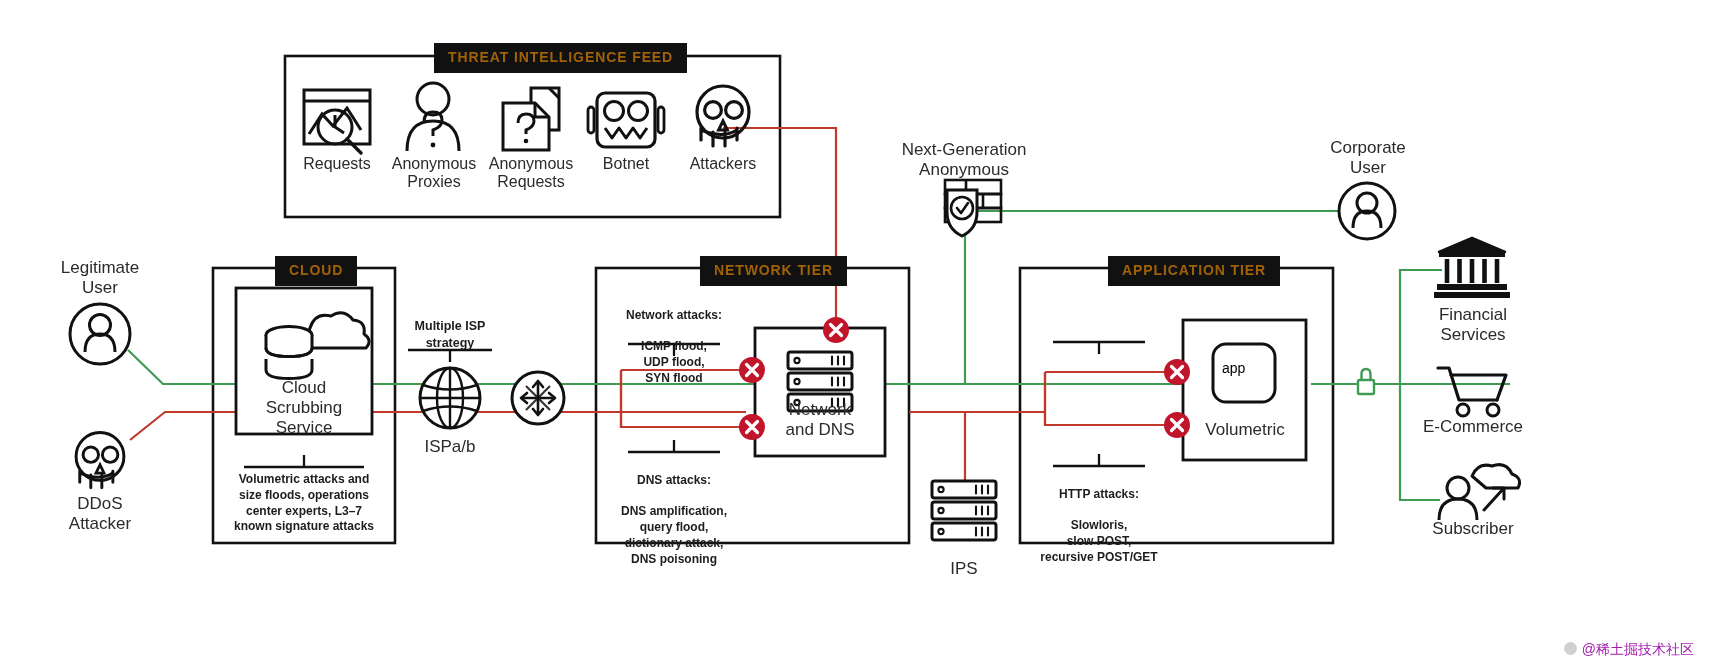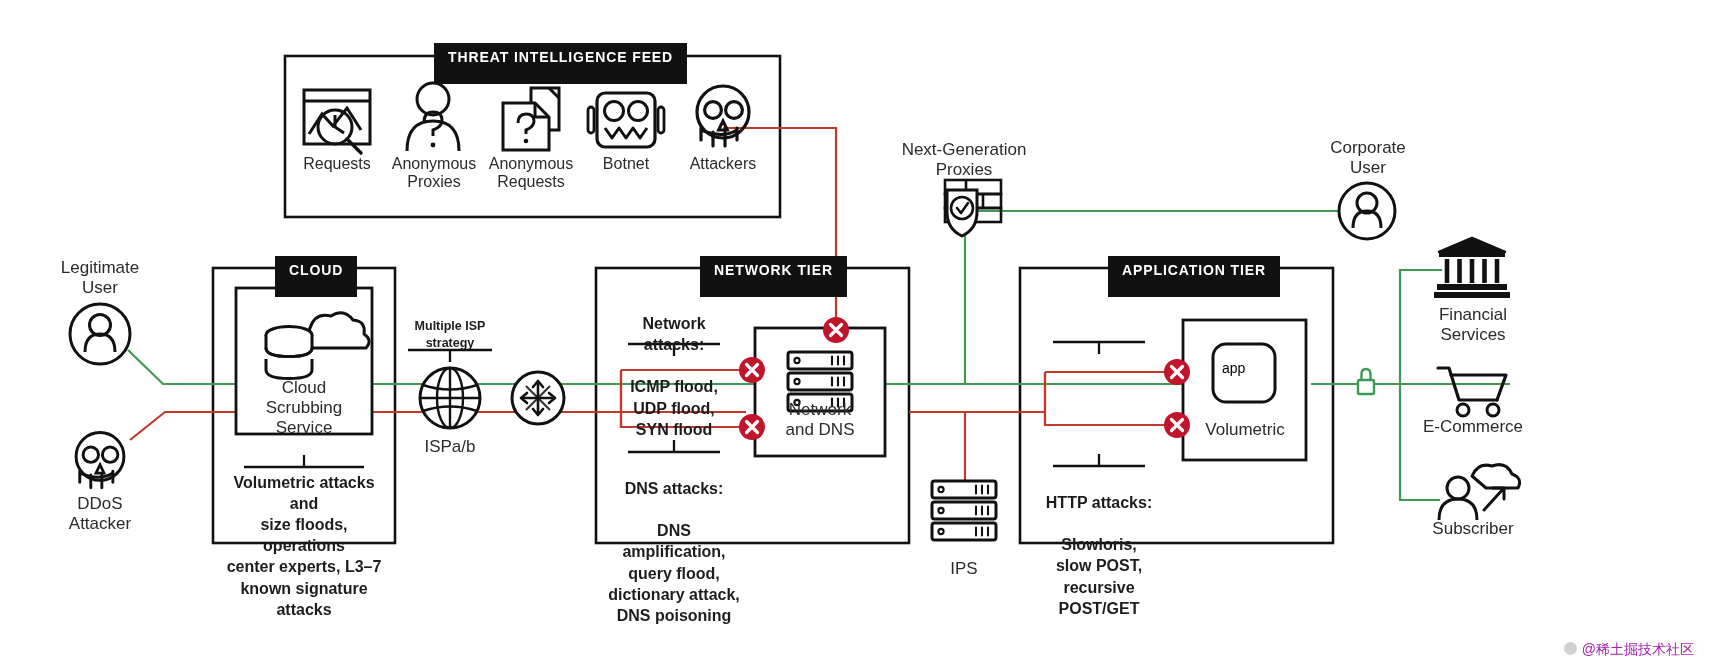--- a/index.html
+++ b/index.html
@@ -17,43 +17,43 @@
   }
   svg.layer {
     position: absolute;
     top: 0; left: 0;
     width: 1714px;
     height: 667px;
   }
   .tier-chip {
     position: absolute;
     background: #111111;
-    color: #ffffff;
+    color: #a16207;
     font-weight: 700;
     font-size: 14px;
     letter-spacing: 0.9px;
-    padding: 6px 14px 19px 14px;
+    padding: 6px 14px 8px 14px;
     white-space: nowrap;
     font-family: "Liberation Sans", sans-serif;
     z-index: 6;
   }
   .node-label {
     position: absolute;
     color: #2b2b2b;
     font-size: 17px;
     line-height: 1.17;
     text-align: center;
     font-family: "Liberation Sans", sans-serif;
     z-index: 5;
     white-space: pre-line;
   }
   .annot {
     position: absolute;
     color: #1d1d1d;
-    font-size: 16px;
+    font-size: 12px;
     font-weight: 700;
     line-height: 1.32;
     text-align: center;
     font-family: "Liberation Sans", sans-serif;
     z-index: 5;
     white-space: pre-line;
   }
   .annot .head { display: block; }
   .icon-label {
     position: absolute;
@@ -368,21 +368,21 @@
     <span class="head">DNS attacks:</span>
     <span>DNS amplification,
 query flood,
 dictionary attack,
 DNS poisoning</span>
   </div>
   <div class="node-label" style="left:757px; top:400px; width:126px;">Network
 and DNS</div>
 
   <div class="node-label" style="left:893px; top:140px; width:142px;">Next-Generation
-Proxies</div>
+Anonymous</div>
   <div class="node-label" style="left:918px; top:559px; width:92px;">IPS</div>
 
   <div class="annot" style="left:1030px; top:471px; width:138px;">
     <span class="head">HTTP attacks:</span>
     <span>Slowloris,
 slow POST,
 recursive POST/GET</span>
   </div>
   <div class="app-text" style="left:1222px; top:360px;">app</div>
   <div class="node-label" style="left:1184px; top:420px; width:122px;">Volumetric</div>

